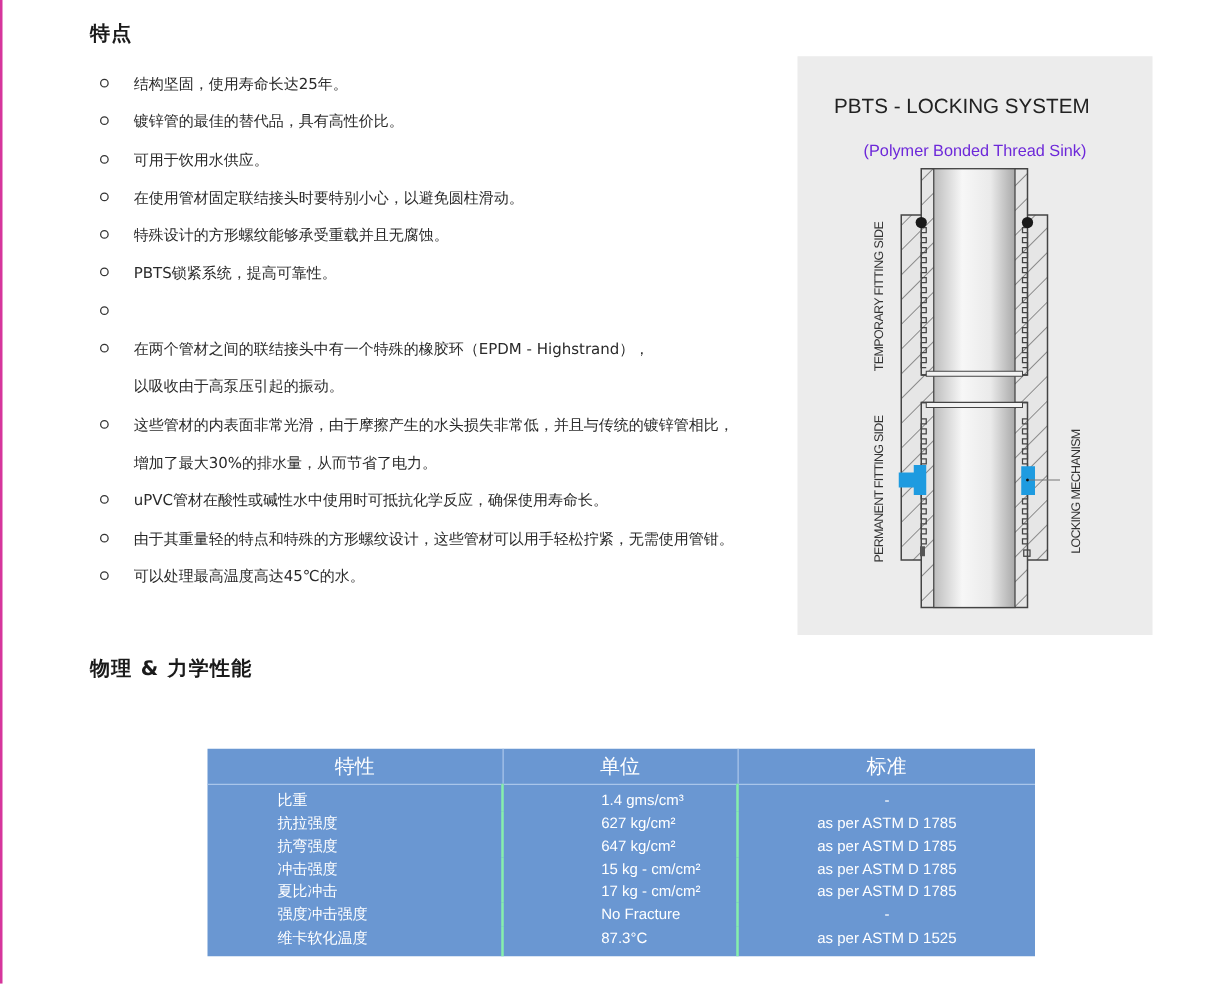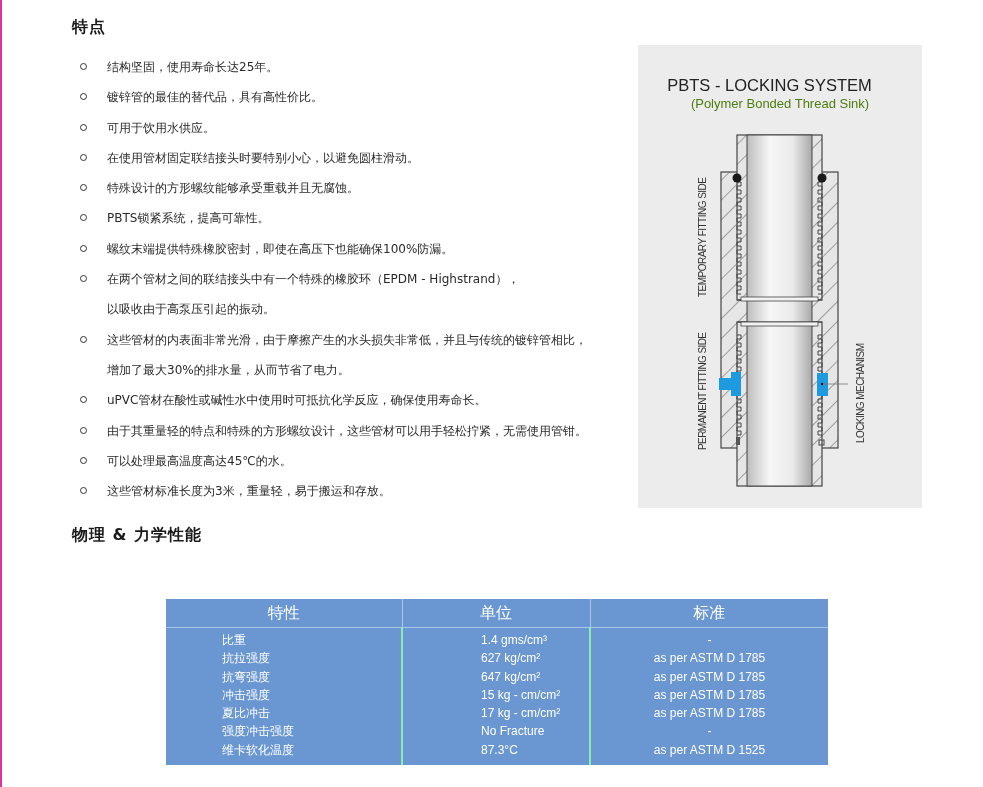--- a/index.html
+++ b/index.html
@@ -30,22 +30,22 @@
 
   .diagram {
     position: absolute; left: 638px; top: 45px; width: 284px; height: 463px;
     background: #ececec;
   }
   .diagram .d-title {
     position: absolute; left: 0; width: 263px; top: 31px; text-align: center;
     font-family: "Liberation Sans", sans-serif; font-size: 16.5px; color: #222;
   }
   .diagram .d-subtitle {
-    position: absolute; left: 0; width: 284px; top: 51px; text-align: center;
-    font-family: "Liberation Sans", sans-serif; font-size: 13px; color: #4d7c0f;
+    position: absolute; left: 0; width: 284px; top: 68px; text-align: center;
+    font-family: "Liberation Sans", sans-serif; font-size: 13px; color: #6d28d9;
   }
   .diagram svg { position: absolute; left: 0; top: 0; }
 
   .props-table {
     position: absolute; left: 166px; top: 572px; width: 662px; height: 166px;
     background: #6a97d2; border-collapse: collapse; color: #fff;
     font-family: "Liberation Sans", sans-serif;
     margin-top: 27px;
   }
   .props-table th {
@@ -95,21 +95,20 @@
   <li class="feature-item">
       <span class="bullet"></span>
       <span class="text">特殊设计的方形螺纹能够承受重载并且无腐蚀。</span>
     </li>
   <li class="feature-item">
       <span class="bullet"></span>
       <span class="text">PBTS锁紧系统，提高可靠性。</span>
     </li>
   <li class="feature-item">
       <span class="bullet"></span>
-      <span class="text">螺纹末端提供特殊橡胶密封，即使在高压下也能确保100%防漏。</span>
     </li>
   <li class="feature-item">
       <span class="bullet"></span>
       <span class="text">在两个管材之间的联结接头中有一个特殊的橡胶环（EPDM - Highstrand），</span>
     </li>
   <li class="feature-item">
       <span class="text">以吸收由于高泵压引起的振动。</span>
     </li>
   <li class="feature-item">
       <span class="bullet"></span>
@@ -122,24 +121,20 @@
       <span class="bullet"></span>
       <span class="text">uPVC管材在酸性或碱性水中使用时可抵抗化学反应，确保使用寿命长。</span>
     </li>
   <li class="feature-item">
       <span class="bullet"></span>
       <span class="text">由于其重量轻的特点和特殊的方形螺纹设计，这些管材可以用手轻松拧紧，无需使用管钳。</span>
     </li>
   <li class="feature-item">
       <span class="bullet"></span>
       <span class="text">可以处理最高温度高达45℃的水。</span>
-    </li>
-  <li class="feature-item">
-      <span class="bullet"></span>
-      <span class="text">这些管材标准长度为3米，重量轻，易于搬运和存放。</span>
     </li>
 </ul>
 
 <div class="diagram">
   <div class="d-title">PBTS - LOCKING SYSTEM</div>
   <div class="d-subtitle">(Polymer Bonded Thread Sink)</div>
 
   <svg width="284" height="463" viewBox="0 0 284 463">
     <defs>
       <pattern id="hatch" patternUnits="userSpaceOnUse" width="14" height="14" patternTransform="rotate(45)">

